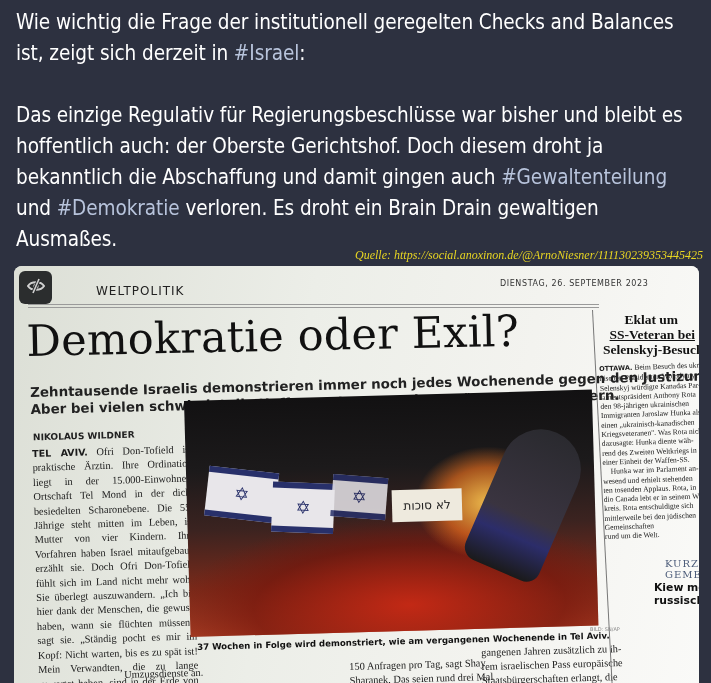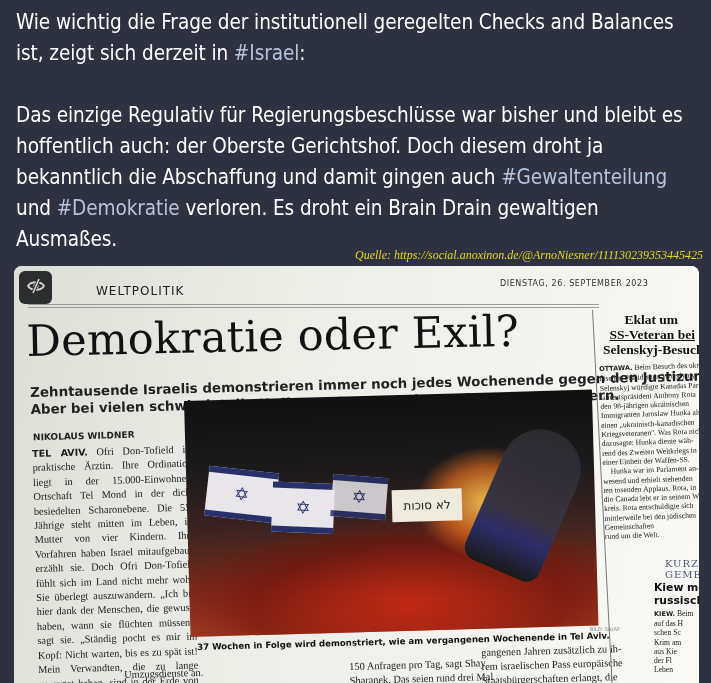--- a/index.html
+++ b/index.html
@@ -228,24 +228,15 @@
       <div>mittlerweile bei den jüdischen</div>
       <div>Gemeinschaften</div>
       <div>rund um die Welt.</div>
     </div>
 
     <div class="kurz">KURZ GEMELDET</div>
     <div class="kurz-head">
       <div>Kiew meldet</div>
       <div>russisch</div>
     </div>
-    <div class="kurz-body">
-      <div><span class="lead">KIEW.</span><span> Beim</span></div>
-      <div>auf das H</div>
-      <div>schen Sc</div>
-      <div>Krim am</div>
-      <div>aus Kie</div>
-      <div>der Fl</div>
-      <div>Leben</div>
-    </div>
 
   </div>
 </div>
 
 </body></html>

